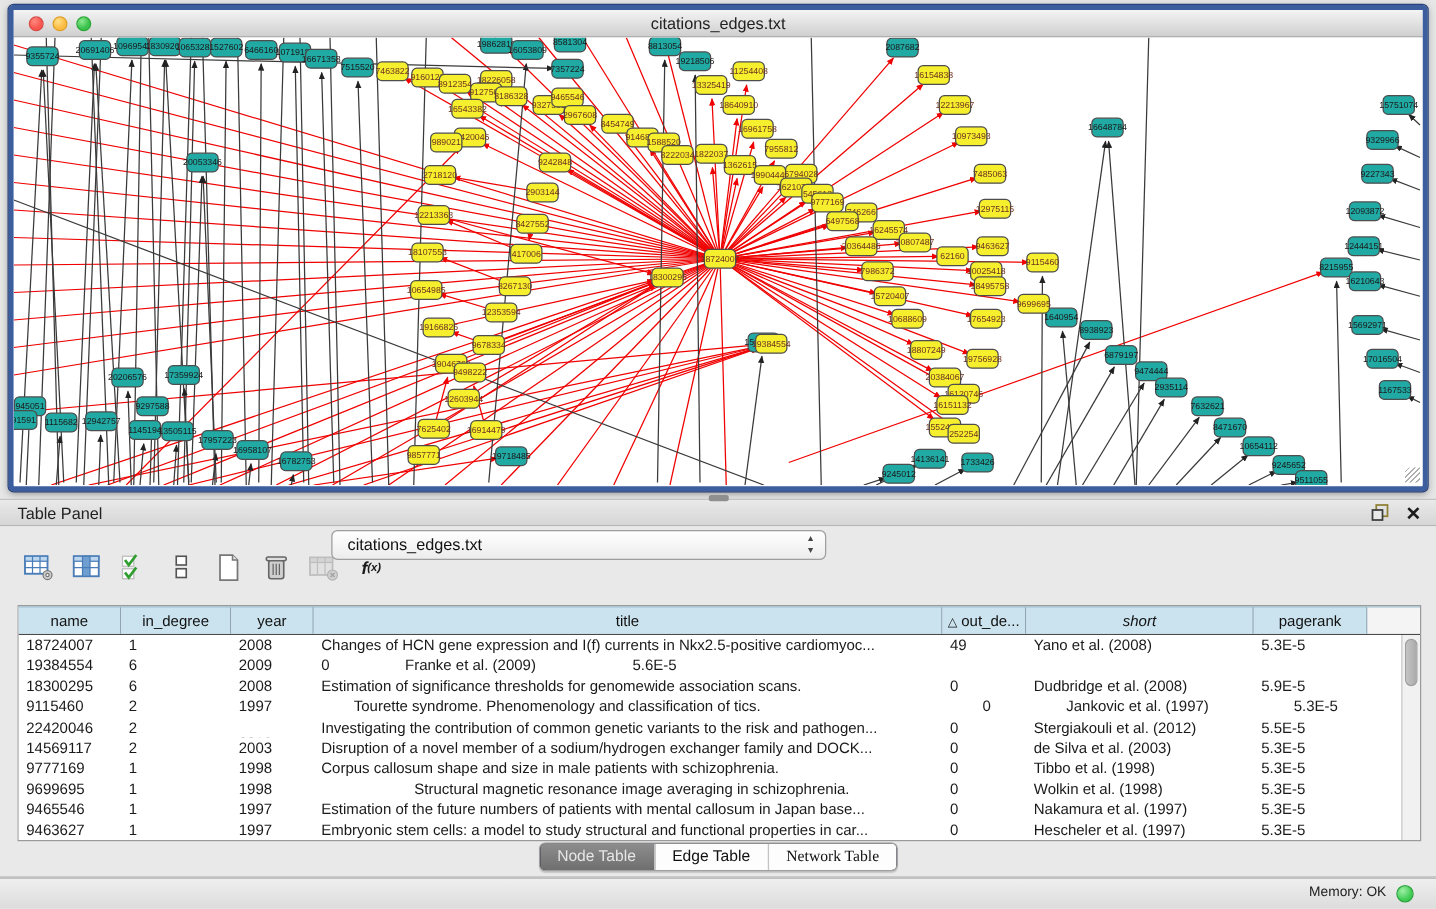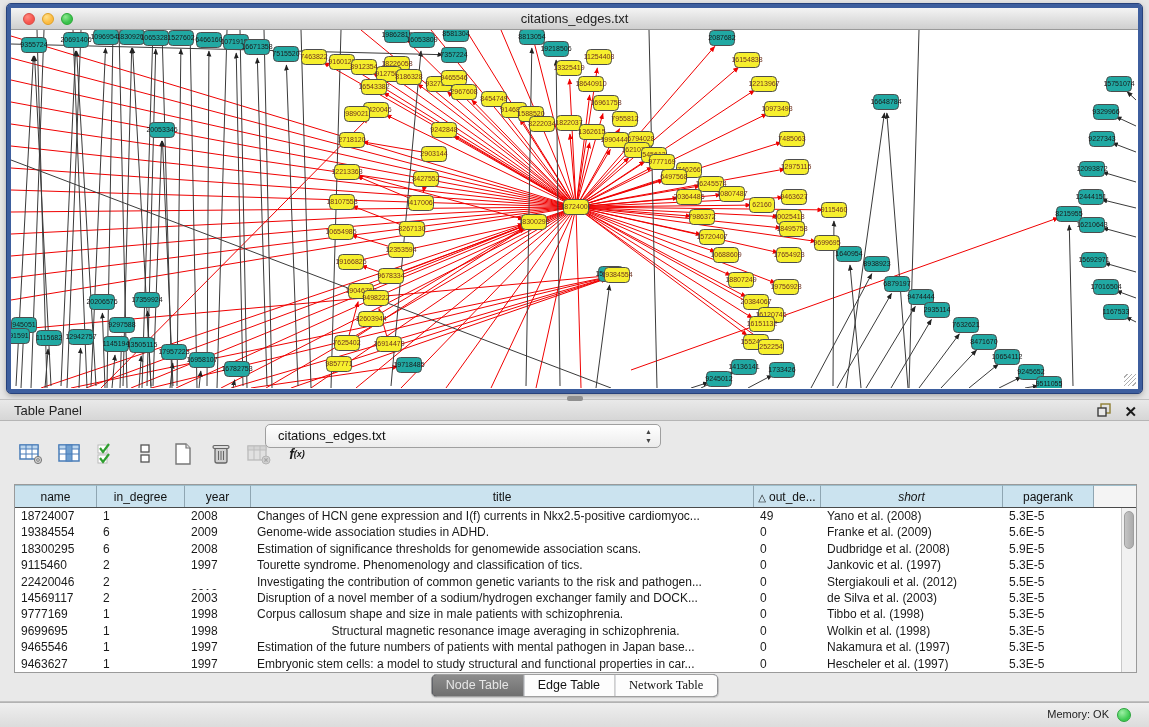--- a/index.html
+++ b/index.html
@@ -922,39 +922,38 @@
             <div class="td" style="width: 66px; flex: 0 0 66px;">2008</div>
             <div class="td" style="width: 503px; flex: 0 0 503px;">Changes of HCN gene expression and I(f) currents in Nkx2.5-positive cardiomyoc...</div>
             <div class="td" style="width: 67px; flex: 0 0 67px;">49</div>
             <div class="td" style="width: 182px; flex: 0 0 182px;">Yano et al. (2008)</div>
             <div class="td" style="width: 91px; flex: 0 0 91px;">5.3E-5</div>
           </div>
           <div class="tr">
             <div class="td" style="width: 82px; flex: 0 0 82px;">19384554</div>
             <div class="td" style="width: 88px; flex: 0 0 88px;">6</div>
             <div class="td" style="width: 66px; flex: 0 0 66px;">2009</div>
-            <div class="td" style="width: 503px; flex: 0 0 503px;">Genome-wide association studies in ADHD.</div>
             <div class="td" style="width: 67px; flex: 0 0 67px;">0</div>
             <div class="td" style="width: 182px; flex: 0 0 182px;">Franke et al. (2009)</div>
             <div class="td" style="width: 91px; flex: 0 0 91px;">5.6E-5</div>
           </div>
           <div class="tr">
             <div class="td" style="width: 82px; flex: 0 0 82px;">18300295</div>
             <div class="td" style="width: 88px; flex: 0 0 88px;">6</div>
             <div class="td" style="width: 66px; flex: 0 0 66px;">2008</div>
             <div class="td" style="width: 503px; flex: 0 0 503px;">Estimation of significance thresholds for genomewide association scans.</div>
             <div class="td" style="width: 67px; flex: 0 0 67px;">0</div>
             <div class="td" style="width: 182px; flex: 0 0 182px;">Dudbridge et al. (2008)</div>
             <div class="td" style="width: 91px; flex: 0 0 91px;">5.9E-5</div>
           </div>
           <div class="tr">
             <div class="td" style="width: 82px; flex: 0 0 82px;">9115460</div>
             <div class="td" style="width: 88px; flex: 0 0 88px;">2</div>
             <div class="td" style="width: 66px; flex: 0 0 66px;">1997</div>
-            <div class="td" style="width: 503px; flex: 0 0 503px;">Tourette syndrome. Phenomenology and classification of tics.</div>
+            <div class="td" style="width: 503px; flex: 0 0 503px; margin-left: 26px;">Tourette syndrome. Phenomenology and classification of tics.</div>
             <div class="td" style="width: 67px; flex: 0 0 67px;">0</div>
             <div class="td" style="width: 182px; flex: 0 0 182px;">Jankovic et al. (1997)</div>
             <div class="td" style="width: 91px; flex: 0 0 91px;">5.3E-5</div>
           </div>
           <div class="tr">
             <div class="td" style="width: 82px; flex: 0 0 82px;">22420046</div>
             <div class="td" style="width: 88px; flex: 0 0 88px;">2</div>
             <div class="td" style="width: 66px; flex: 0 0 66px; margin-top: 12px;">2012</div>
             <div class="td" style="width: 503px; flex: 0 0 503px;">Investigating the contribution of common genetic variants to the risk and pathogen...</div>
             <div class="td" style="width: 67px; flex: 0 0 67px;">0</div>
@@ -985,21 +984,21 @@
             <div class="td" style="width: 66px; flex: 0 0 66px;">1998</div>
             <div class="td" style="width: 503px; flex: 0 0 503px; text-align: center;">Structural magnetic resonance image averaging in schizophrenia.</div>
             <div class="td" style="width: 67px; flex: 0 0 67px;">0</div>
             <div class="td" style="width: 182px; flex: 0 0 182px;">Wolkin et al. (1998)</div>
             <div class="td" style="width: 91px; flex: 0 0 91px;">5.3E-5</div>
           </div>
           <div class="tr">
             <div class="td" style="width: 82px; flex: 0 0 82px;">9465546</div>
             <div class="td" style="width: 88px; flex: 0 0 88px;">1</div>
             <div class="td" style="width: 66px; flex: 0 0 66px;">1997</div>
-            <div class="td" style="width: 503px; flex: 0 0 503px;">Estimation of the future numbers of patients with mental pathogen in Japan base...</div>
+            <div class="td" style="width: 503px; flex: 0 0 503px;">Estimation of the future numbers of patients with mental callosum in Japan base...</div>
             <div class="td" style="width: 67px; flex: 0 0 67px;">0</div>
             <div class="td" style="width: 182px; flex: 0 0 182px;">Nakamura et al. (1997)</div>
             <div class="td" style="width: 91px; flex: 0 0 91px;">5.3E-5</div>
           </div>
           <div class="tr">
             <div class="td" style="width: 82px; flex: 0 0 82px;">9463627</div>
             <div class="td" style="width: 88px; flex: 0 0 88px;">1</div>
             <div class="td" style="width: 66px; flex: 0 0 66px;">1997</div>
             <div class="td" style="width: 503px; flex: 0 0 503px;">Embryonic stem cells: a model to study structural and functional properties in car...</div>
             <div class="td" style="width: 67px; flex: 0 0 67px;">0</div>

